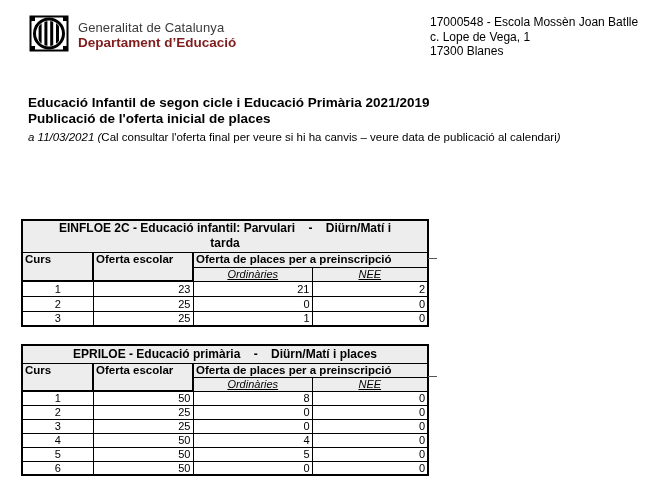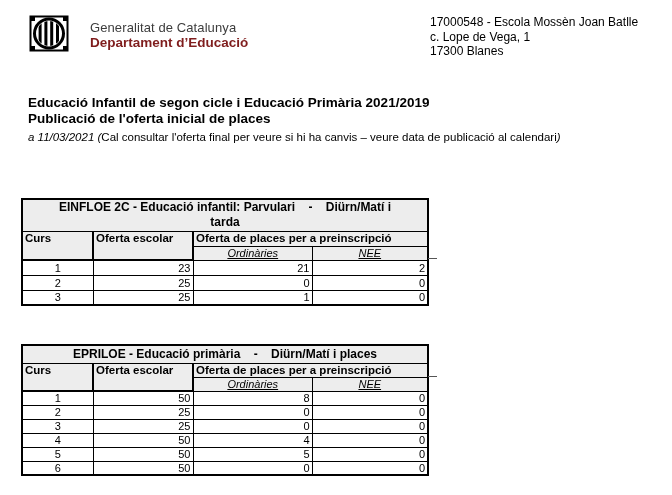--- a/index.html
+++ b/index.html
@@ -5,37 +5,37 @@
   * { margin: 0; padding: 0; box-sizing: border-box; }
   html, body { background: #ffffff; }
   body {
     width: 672px; height: 495px;
     font-family: "Liberation Sans", "DejaVu Sans", sans-serif;
     color: #000;
   }
   .page { position: relative; width: 672px; height: 495px; background: #fff; overflow: hidden; }
 
   
-  .brand { position: absolute; left: 29px; top: 15px; display: flex; align-items: flex-start; gap: 12px; }
+  .brand { position: absolute; left: 29px; top: 15px; display: flex; align-items: flex-start; }
   .logo { width: 40px; height: 37px; margin-right: 9px; flex: 0 0 auto; }
   .brand-lines { padding-top: 5px; }
   .org1 { font-size: 13px; line-height: 15px; color: #3c3c3c; letter-spacing: 0.1px; }
   .org2 { font-size: 13.5px; line-height: 16px; font-weight: bold; color: #7f1d1d; }
 
   .school { position: absolute; left: 430px; top: 15px; font-size: 12px; line-height: 14.5px; }
 
   
   .titles { position: absolute; left: 28px; top: 95px; width: 630px; }
   .doc-title, .doc-subtitle { font-size: 13.5px; font-weight: bold; line-height: 16px; }
   .doc-note { font-size: 11.5px; line-height: 14px; margin-top: 3px; white-space: pre; }
   .doc-note .it { font-style: italic; }
 
   
   table.offer { position: absolute; left: 21px; width: 406px; border-collapse: collapse; table-layout: fixed; background: #fff; border: 2px solid #000; }
-  .t1 { top: 198px; }
+  .t1 { top: 219px; }
   .t2 { top: 344px; }
   table.offer th, table.offer td { border: 1px solid #000; padding: 0 2px; overflow: hidden; }
   th.ttl {
     font-size: 12px; font-weight: bold; text-align: center; vertical-align: middle;
     border-bottom-width: 2px; white-space: pre-wrap; line-height: 15px;
   }
   .t1 th.ttl { height: 32px; }
   .t2 th.ttl { height: 18px; line-height: 14px; }
   th.h { font-size: 11.5px; font-weight: bold; text-align: left; vertical-align: top; padding-top: 1px; }
   .t1 th.h { height: 15px; } .t2 th.h { height: 14px; }

